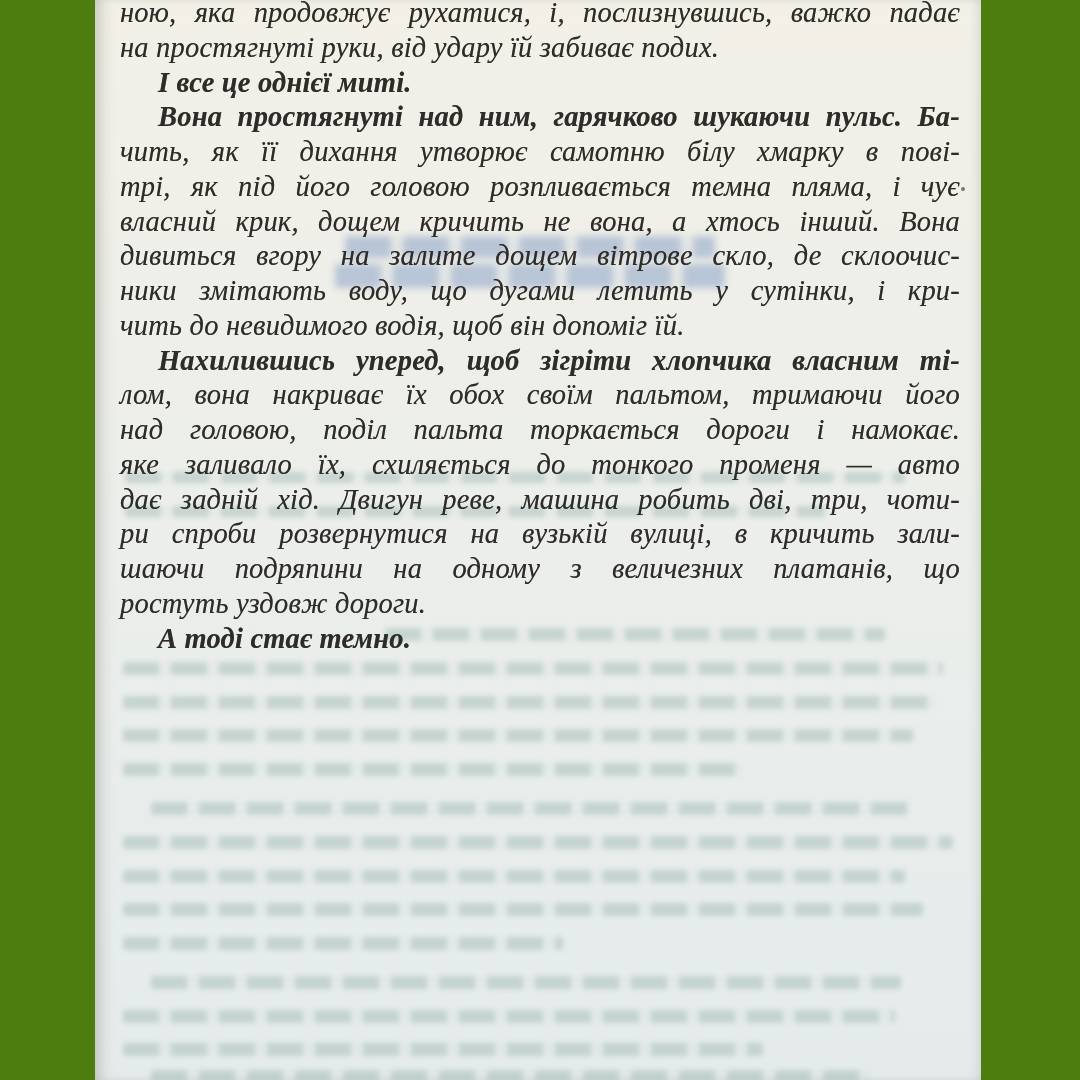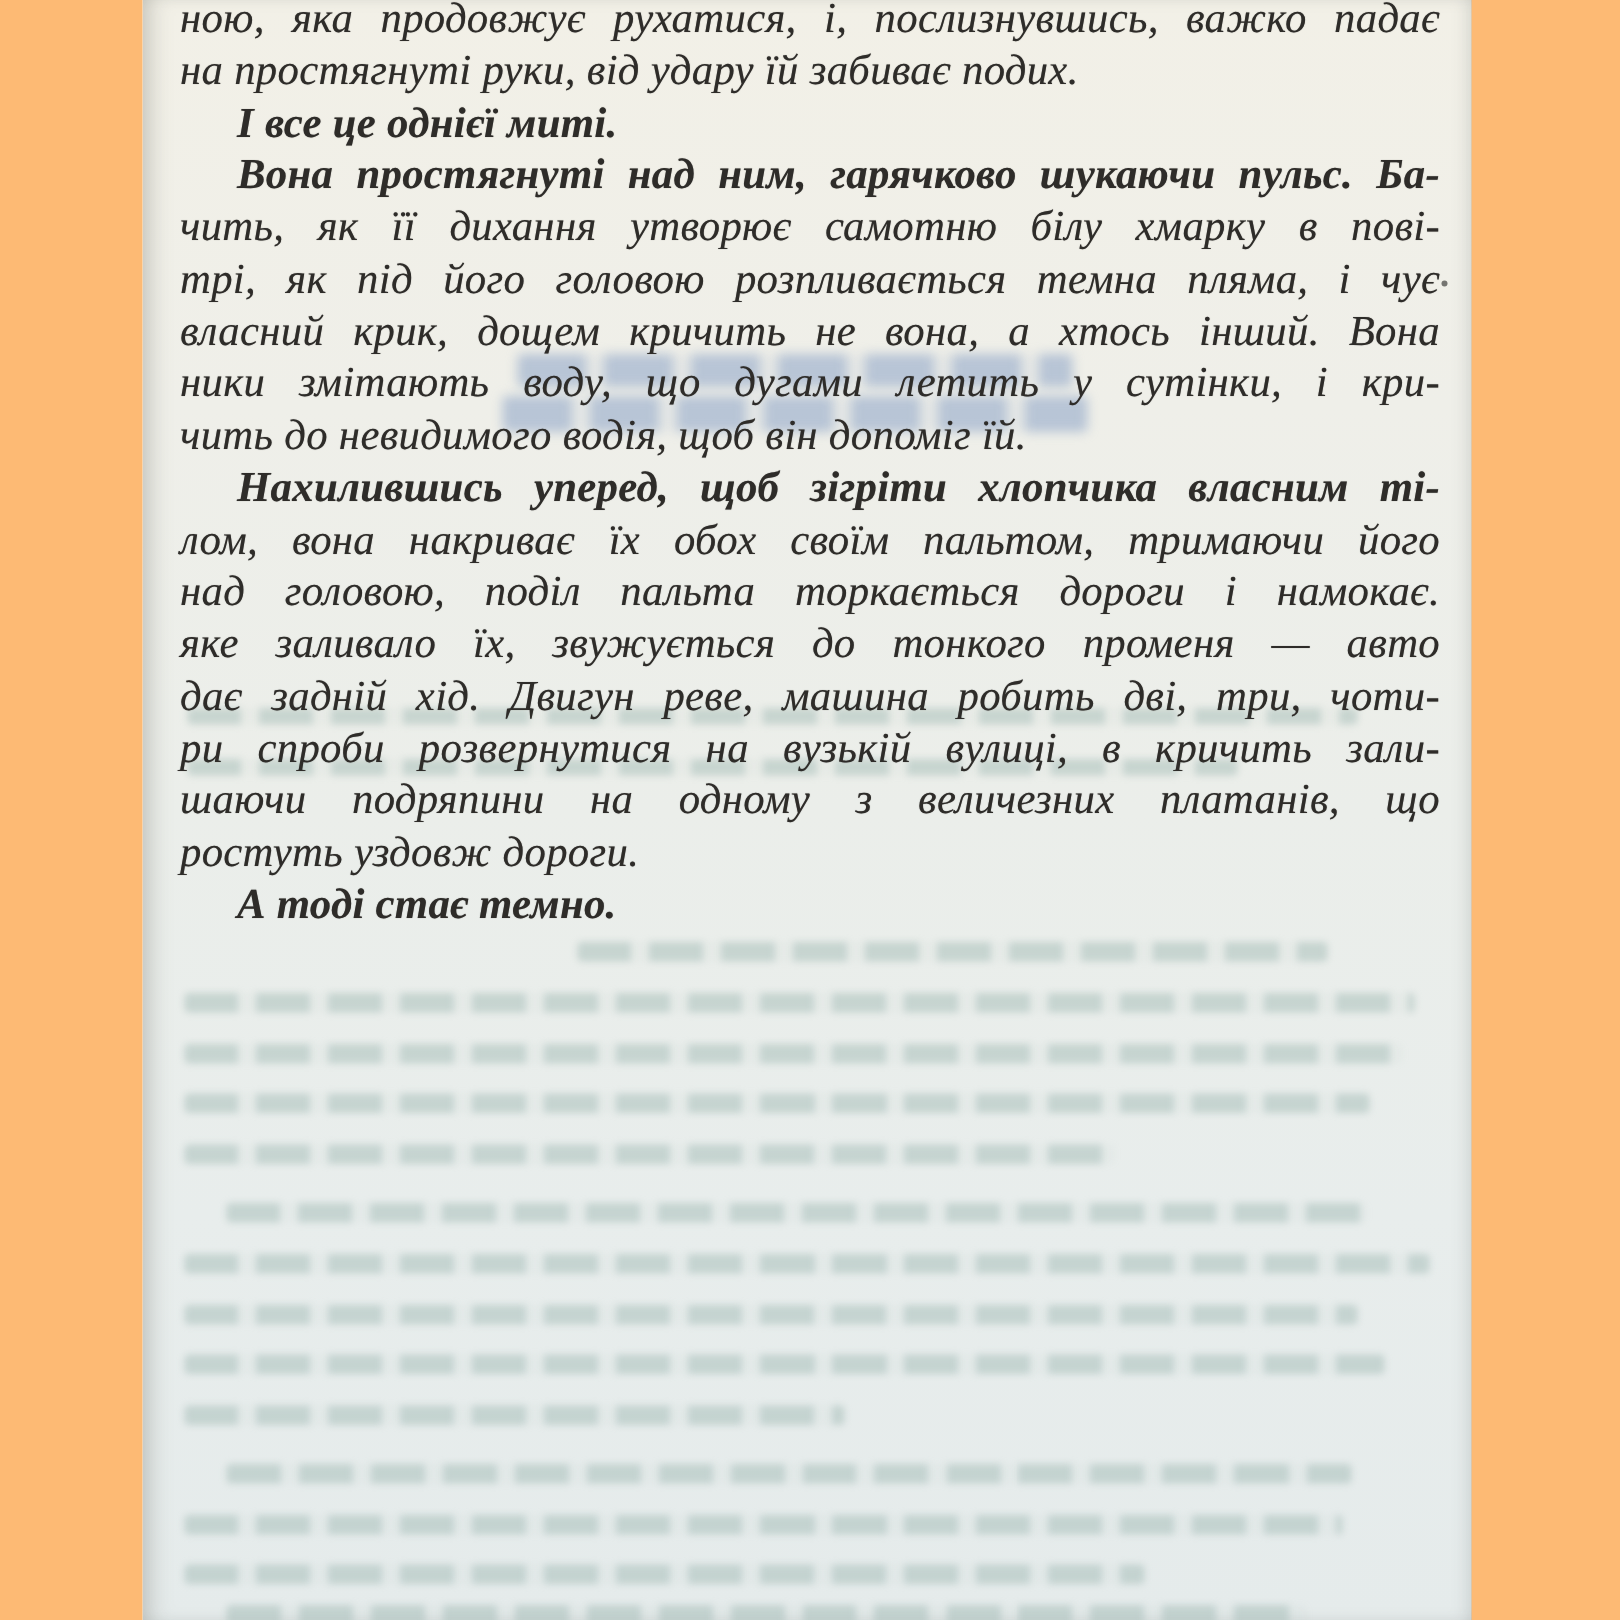--- a/index.html
+++ b/index.html
@@ -8,21 +8,21 @@
     background: #ffffff;
     width: 1080px;
     height: 1080px;
     overflow: hidden;
     font-family: "Liberation Serif", serif;
   }
   .stage {
     position: relative;
     width: 1080px;
     height: 1080px;
-    background: #fdba74;
+    background: #4d7c0f;
   }
   .page {
     position: absolute;
     left: 95px;
     top: 0;
     width: 886px;
     height: 1080px;
     background: linear-gradient(180deg,
       #f2f0e7 0%,
       #efefe9 25%,
@@ -116,26 +116,27 @@
         <div class="ghost-line teal" style="top: 1070px; left: 56px; width: 720px; height: 13px;"></div>
       </div>
     <div class="textblock">
         <div class="line">ною, яка продовжує рухатися, і, послизнувшись, важко падає</div>
         <div class="line end">на простягнуті руки, від удару їй забиває подих.</div>
         <div class="line indent end">І все це однієї миті.</div>
         <div class="line indent">Вона простягнуті над ним, гарячково шукаючи пульс. Ба-</div>
         <div class="line">чить, як її дихання утворює самотню білу хмарку в пові-</div>
         <div class="line">трі, як під його головою розпливається темна пляма, і чує</div>
         <div class="line">власний крик, дощем кричить не вона, а хтось інший. Вона</div>
+        <div class="line">дивиться вгору на залите дощем вітрове скло, де склоочис-</div>
         <div class="line">ники змітають воду, що дугами летить у сутінки, і кри-</div>
         <div class="line end">чить до невидимого водія, щоб він допоміг їй.</div>
         <div class="line indent">Нахилившись уперед, щоб зігріти хлопчика власним ті-</div>
         <div class="line">лом, вона накриває їх обох своїм пальтом, тримаючи його</div>
         <div class="line">над головою, поділ пальта торкається дороги і намокає.</div>
-        <div class="line">яке заливало їх, звужується до тонкого променя — авто</div>
+        <div class="line">яке заливало їх, схиляється до тонкого променя — авто</div>
         <div class="line">дає задній хід. Двигун реве, машина робить дві, три, чоти-</div>
         <div class="line">ри спроби розвернутися на вузькій вулиці, в кричить зали-</div>
         <div class="line">шаючи подряпини на одному з величезних платанів, що</div>
         <div class="line end">ростуть уздовж дороги.</div>
         <div class="line indent end">А тоді стає темно.</div>
       </div>
     <div class="speck" style="top: 187px; left: 866px;"></div>
   </div>
 </div>
 

